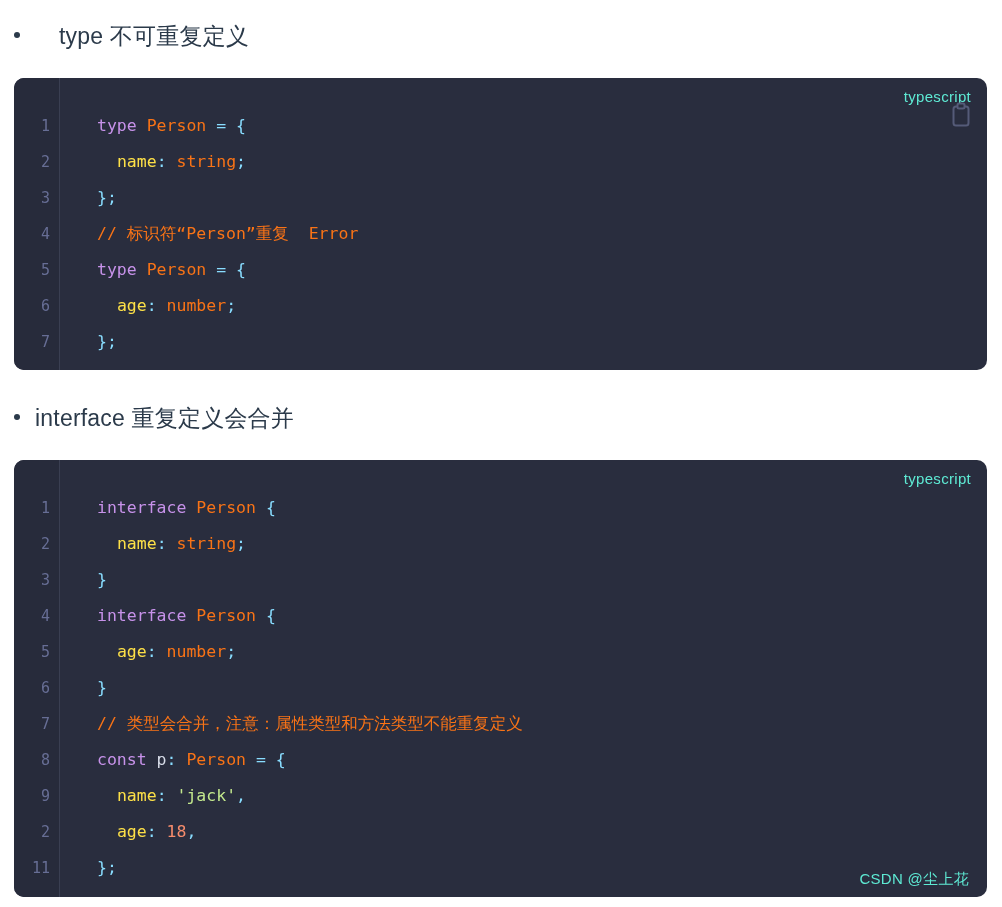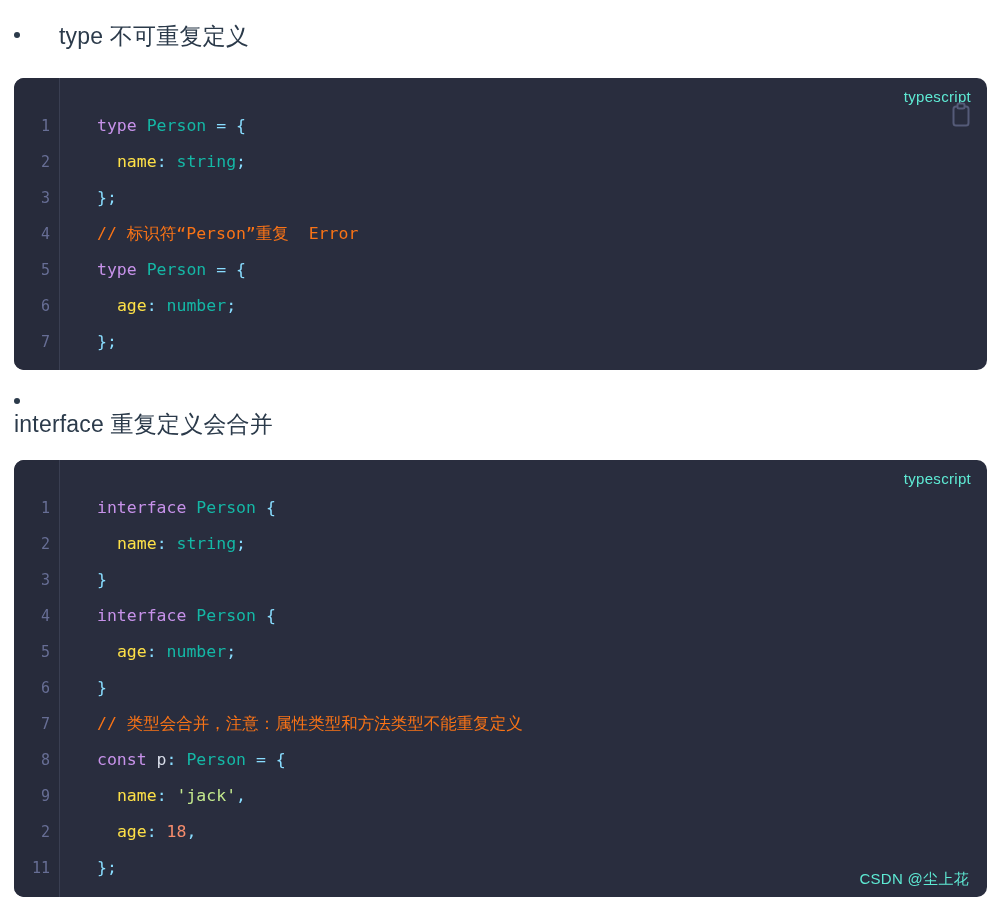--- a/index.html
+++ b/index.html
@@ -90,21 +90,21 @@
     font-size: 16.5px;
     line-height: 36px;
     white-space: pre;
     color: #bfc7d5;
     overflow: hidden;
   }
   .code-area .cl { height: 36px; }
 
   
   .t-kw   { color: #c792ea; text-align: right; }
-  .t-type { color: #14b8a6; }
+  .t-type { color: #f97316; }
   .t-punc { color: #89ddff; }
   .t-op   { color: #89ddff; }
   .t-prop { color: #fde047; }
   .t-str  { color: #c3e88d; }
   .t-num  { color: #f78c6c; }
   .t-var  { color: #d7dce8; }
   .t-cmt  { color: #f97316; margin-top: 20px; }
   .t-plain{ color: #bfc7d5; }
 
   .lang-label {
@@ -161,21 +161,21 @@
     </div>
     <div class="lang-label">typescript</div>
     <div class="copy-icon">
       <svg width="22" height="26" viewBox="0 0 22 26" fill="none" xmlns="http://www.w3.org/2000/svg" aria-hidden="true">
         <rect x="3.5" y="4.5" width="15" height="19" rx="2.5" stroke="#555b78" stroke-width="2" fill="none"></rect>
         <rect x="7.5" y="1.5" width="7" height="5" rx="1.5" stroke="#555b78" stroke-width="2" fill="#292d3e"></rect>
       </svg>
     </div>
   </div>
 
-  <div class="bullet-line" style="top:404px;flex-direction:column;">
+  <div class="bullet-line" style="top:404px;">
     <span class="bullet-dot"></span>
     <span class="bullet-text">interface 重复定义会合并</span>
   </div>
 
   <div class="code-block" id="block-1" style="top:460px; height:437px;">
     <div class="code-inner">
       <div class="gutter" id="gutter-1">
           <div class="ln">1</div>
           <div class="ln">2</div>
           <div class="ln">3</div>

